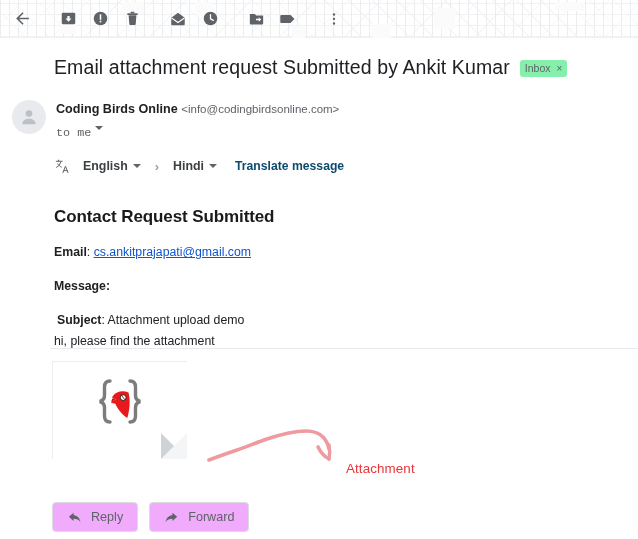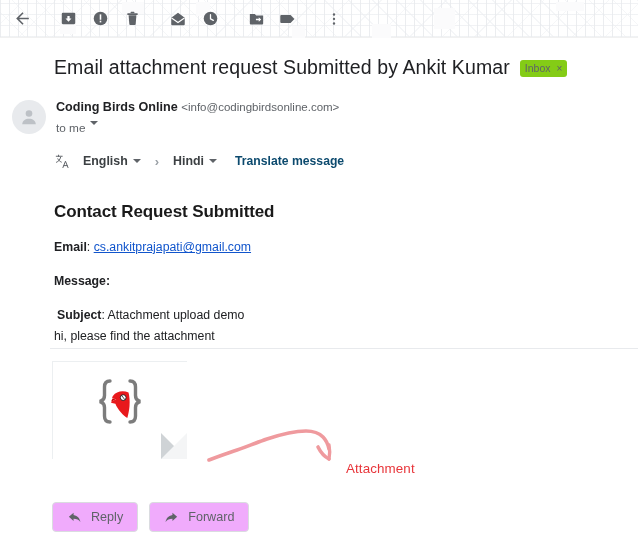--- a/index.html
+++ b/index.html
@@ -71,21 +71,21 @@
   }
   .subject {
     font-size: 19.5px;
     font-weight: 400;
     color: #202124;
     letter-spacing: 0.1px;
     line-height: 1.3;
   }
   .inbox-chip {
     margin-left: 10px;
-    background: #84cc16;
+    background: #86efac;
     color: #5f6368;
     font-size: 10.5px;
     border-radius: 3px;
     padding: 2px 5px 2.5px 5px;
     display: inline-flex;
     align-items: center;
     gap: 6px;
     position: relative;
     top: 1px;
   }
@@ -101,32 +101,33 @@
     width: 34px; height: 34px;
     border-radius: 50%;
     background: #e8eaed;
     flex: 0 0 auto;
     display: flex; align-items: center; justify-content: center;
     margin-top: 2px;
   }
   .sender-meta { margin-left: 10px; }
   .sender-line1 {
     font-size: 12.6px;
-    line-height: 18px;
+    line-height: 23px;
     color: #222;
   }
   .sender-name { font-weight: bold; color: #202124; }
   .sender-email { color: #5f6368; font-size: 11.5px; }
   .sender-line2 {
     font-size: 11.8px;
     color: #5f6368;
     margin-top: 5px;
     display: flex;
     align-items: flex-start;
     gap: 4px;
+    font-family: Liberation Mono, monospace;
   }
 
   
   .translate-bar {
     display: flex;
     align-items: center;
     margin: 15px 0 0 54px;
     font-size: 12.4px;
     color: #3c4043;
     height: 22px;

